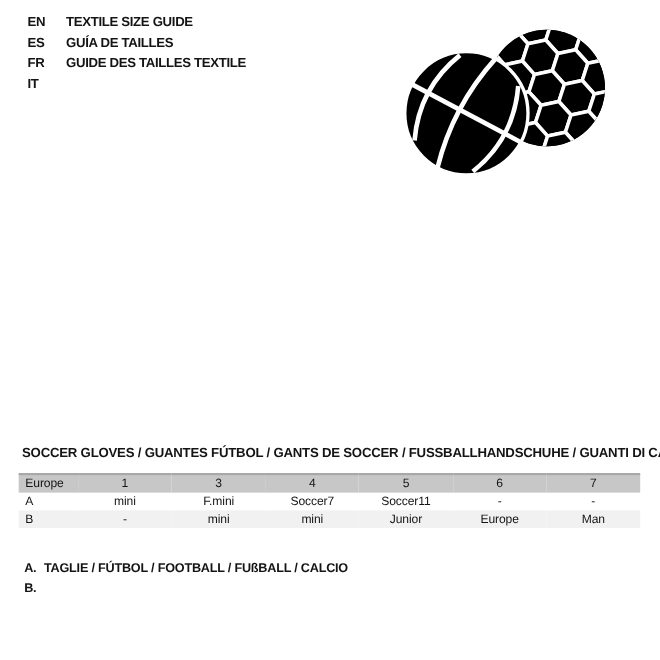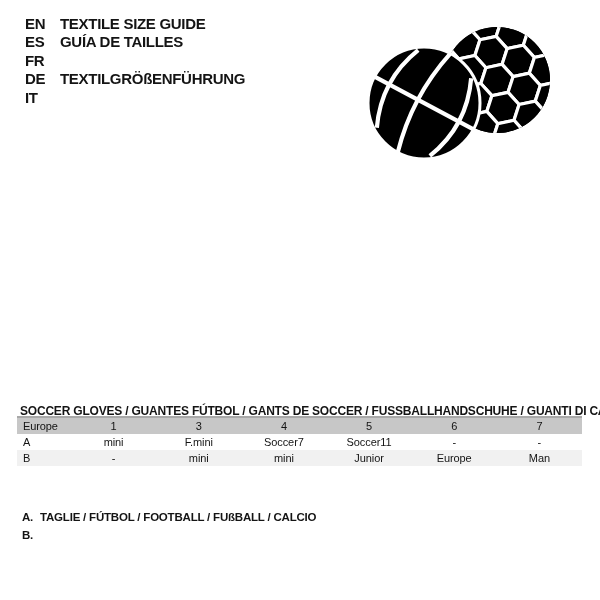--- a/index.html
+++ b/index.html
@@ -15,22 +15,22 @@
 
   
   .lang-block {
     position: absolute;
     left: 25px;
     top: 13px;
   }
   .lang-row {
     display: flex;
     height: 18.6px;
-    align-items: flex-end;
-    font-size: 15px;
+    align-items: flex-start;
+    font-size: 12px;
     font-weight: bold;
     letter-spacing: -0.3px;
     white-space: nowrap;
   }
   .lang-code { width: 35px; flex: 0 0 35px; }
 
   
   .balls-icon {
     position: absolute;
     left: 350px;
@@ -45,21 +45,21 @@
     left: 20px;
     top: 404px;
     font-size: 12px;
     font-weight: bold;
     letter-spacing: -0.2px;
     white-space: nowrap;
   }
   table.size-table {
     position: absolute;
     left: 17px;
-    top: 416px;
+    top: 430px;
     width: 565px;
     border-collapse: collapse;
     table-layout: fixed;
     font-size: 11px;
     letter-spacing: -0.1px;
   }
   table.size-table th, table.size-table td {
     padding: 0 4px;
     height: 16px;
     text-align: center;
@@ -107,26 +107,23 @@
     <span class="lang-label">TEXTILE SIZE GUIDE</span>
   </div>
 
   <div class="lang-row">
     <span class="lang-code">ES</span>
     <span class="lang-label">GUÍA DE TAILLES</span>
   </div>
 
   <div class="lang-row">
     <span class="lang-code">FR</span>
-  </div>
-
-  <div class="lang-row">
-    <span class="lang-code">DE</span>
-    <span class="lang-label">TEXTILGRÖßENFÜHRUNG</span>
-  </div>
+    <span class="lang-label">GUIDE DES TAILLES TEXTILE</span>
+  </div>
+
 
   <div class="lang-row">
     <span class="lang-code">IT</span>
   </div>
 </div>
 
   <svg class="balls-icon" viewBox="0 0 250 200" xmlns="http://www.w3.org/2000/svg">
     <defs>
       <clipPath id="soccer-clip">
           <circle cx="147" cy="80" r="53"></circle>

